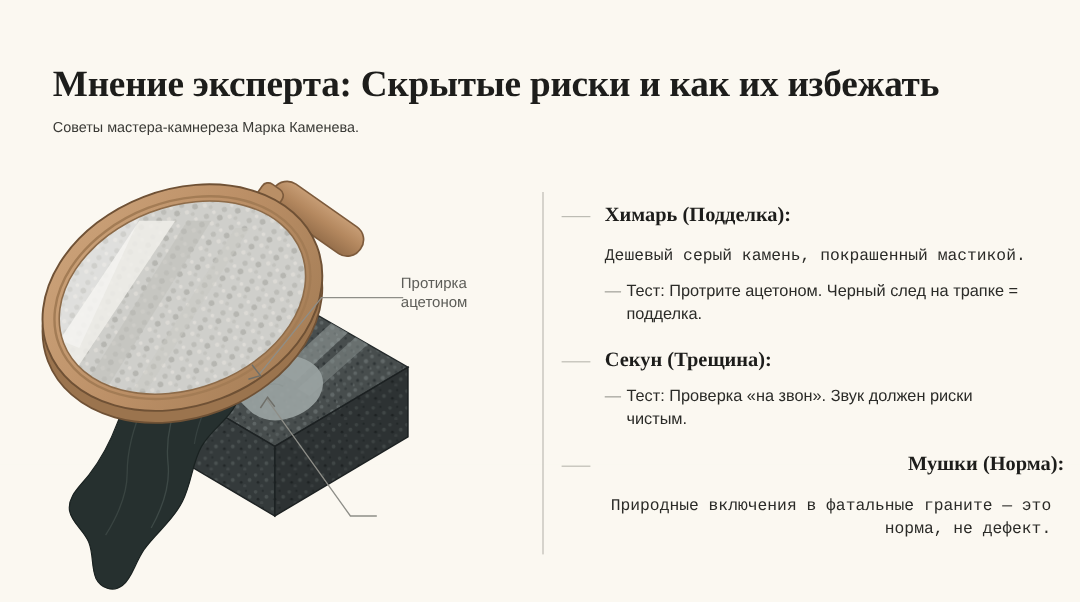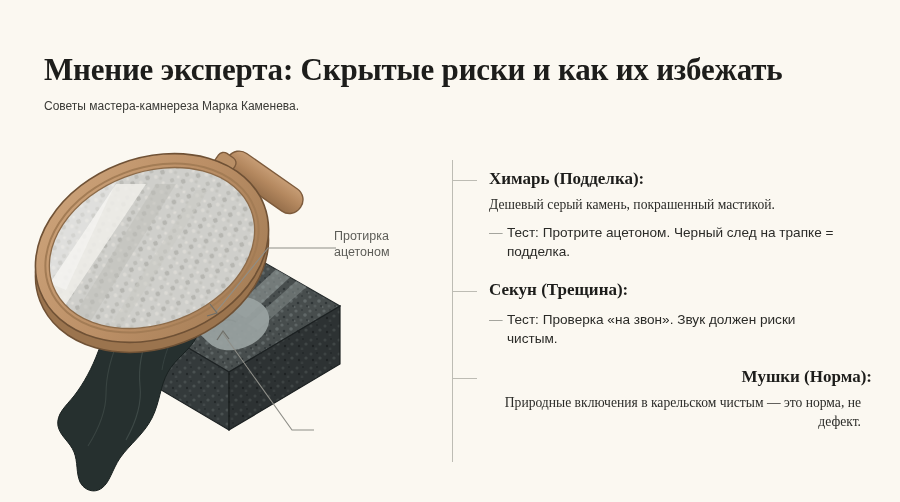--- a/index.html
+++ b/index.html
@@ -89,21 +89,21 @@
   .rail {
     position: absolute;
     left: 0;
     top: 0;
     width: 1px;
     height: 302px;
     background: #bdbcb4;
   }
   .blocks {
     position: absolute;
-    left: 0;
+    left: 15px;
     top: 0;
     width: 420px;
   }
   .block {
     position: relative;
     padding-left: 37px;
   }
   .block-1 { margin-top: 8px; }
   .block-2 { margin-top: 18px; }
   .block-3 { margin-top: 18px; text-align: right; }
@@ -119,25 +119,25 @@
 
   .block-head {
     font-family: "Liberation Serif", serif;
     font-weight: bold;
     font-size: 17px;
     line-height: 22px;
     color: #1d1d1b;
     margin: 0;
   }
   .block-desc {
-    font-family: Liberation Serif, serif;
+    font-family: Liberation Mono, monospace;
     font-size: 13.6px;
     line-height: 19px;
     color: #2b2b28;
-    margin: 5px 0 0 0;
+    margin: 15px 0 0 0;
     max-width: 372px;
   }
   .sub {
     display: flex;
     margin: 9px 0 0 0;
     max-width: 360px;
   }
   .sub-dash {
     flex: 0 0 auto;
     width: 18px;
@@ -311,19 +311,19 @@
         <p class="block-head">Секун (Трещина):</p>
         <div class="sub">
           <span class="sub-dash">—</span>
           <span class="sub-text">Тест: Проверка «на звон». Звук должен риски чистым.</span>
         </div>
       </div>
 
       <div class="block block-3">
         <span class="tick"></span>
         <p class="block-head">Мушки (Норма):</p>
-        <p class="block-desc">Природные включения в карельском чистым — это норма, не дефект.</p>
+        <p class="block-desc">Природные включения в фатальные граните — это норма, не дефект.</p>
       </div>
 
     </div>
   </div>
 
 </div>
 
 </body></html>

